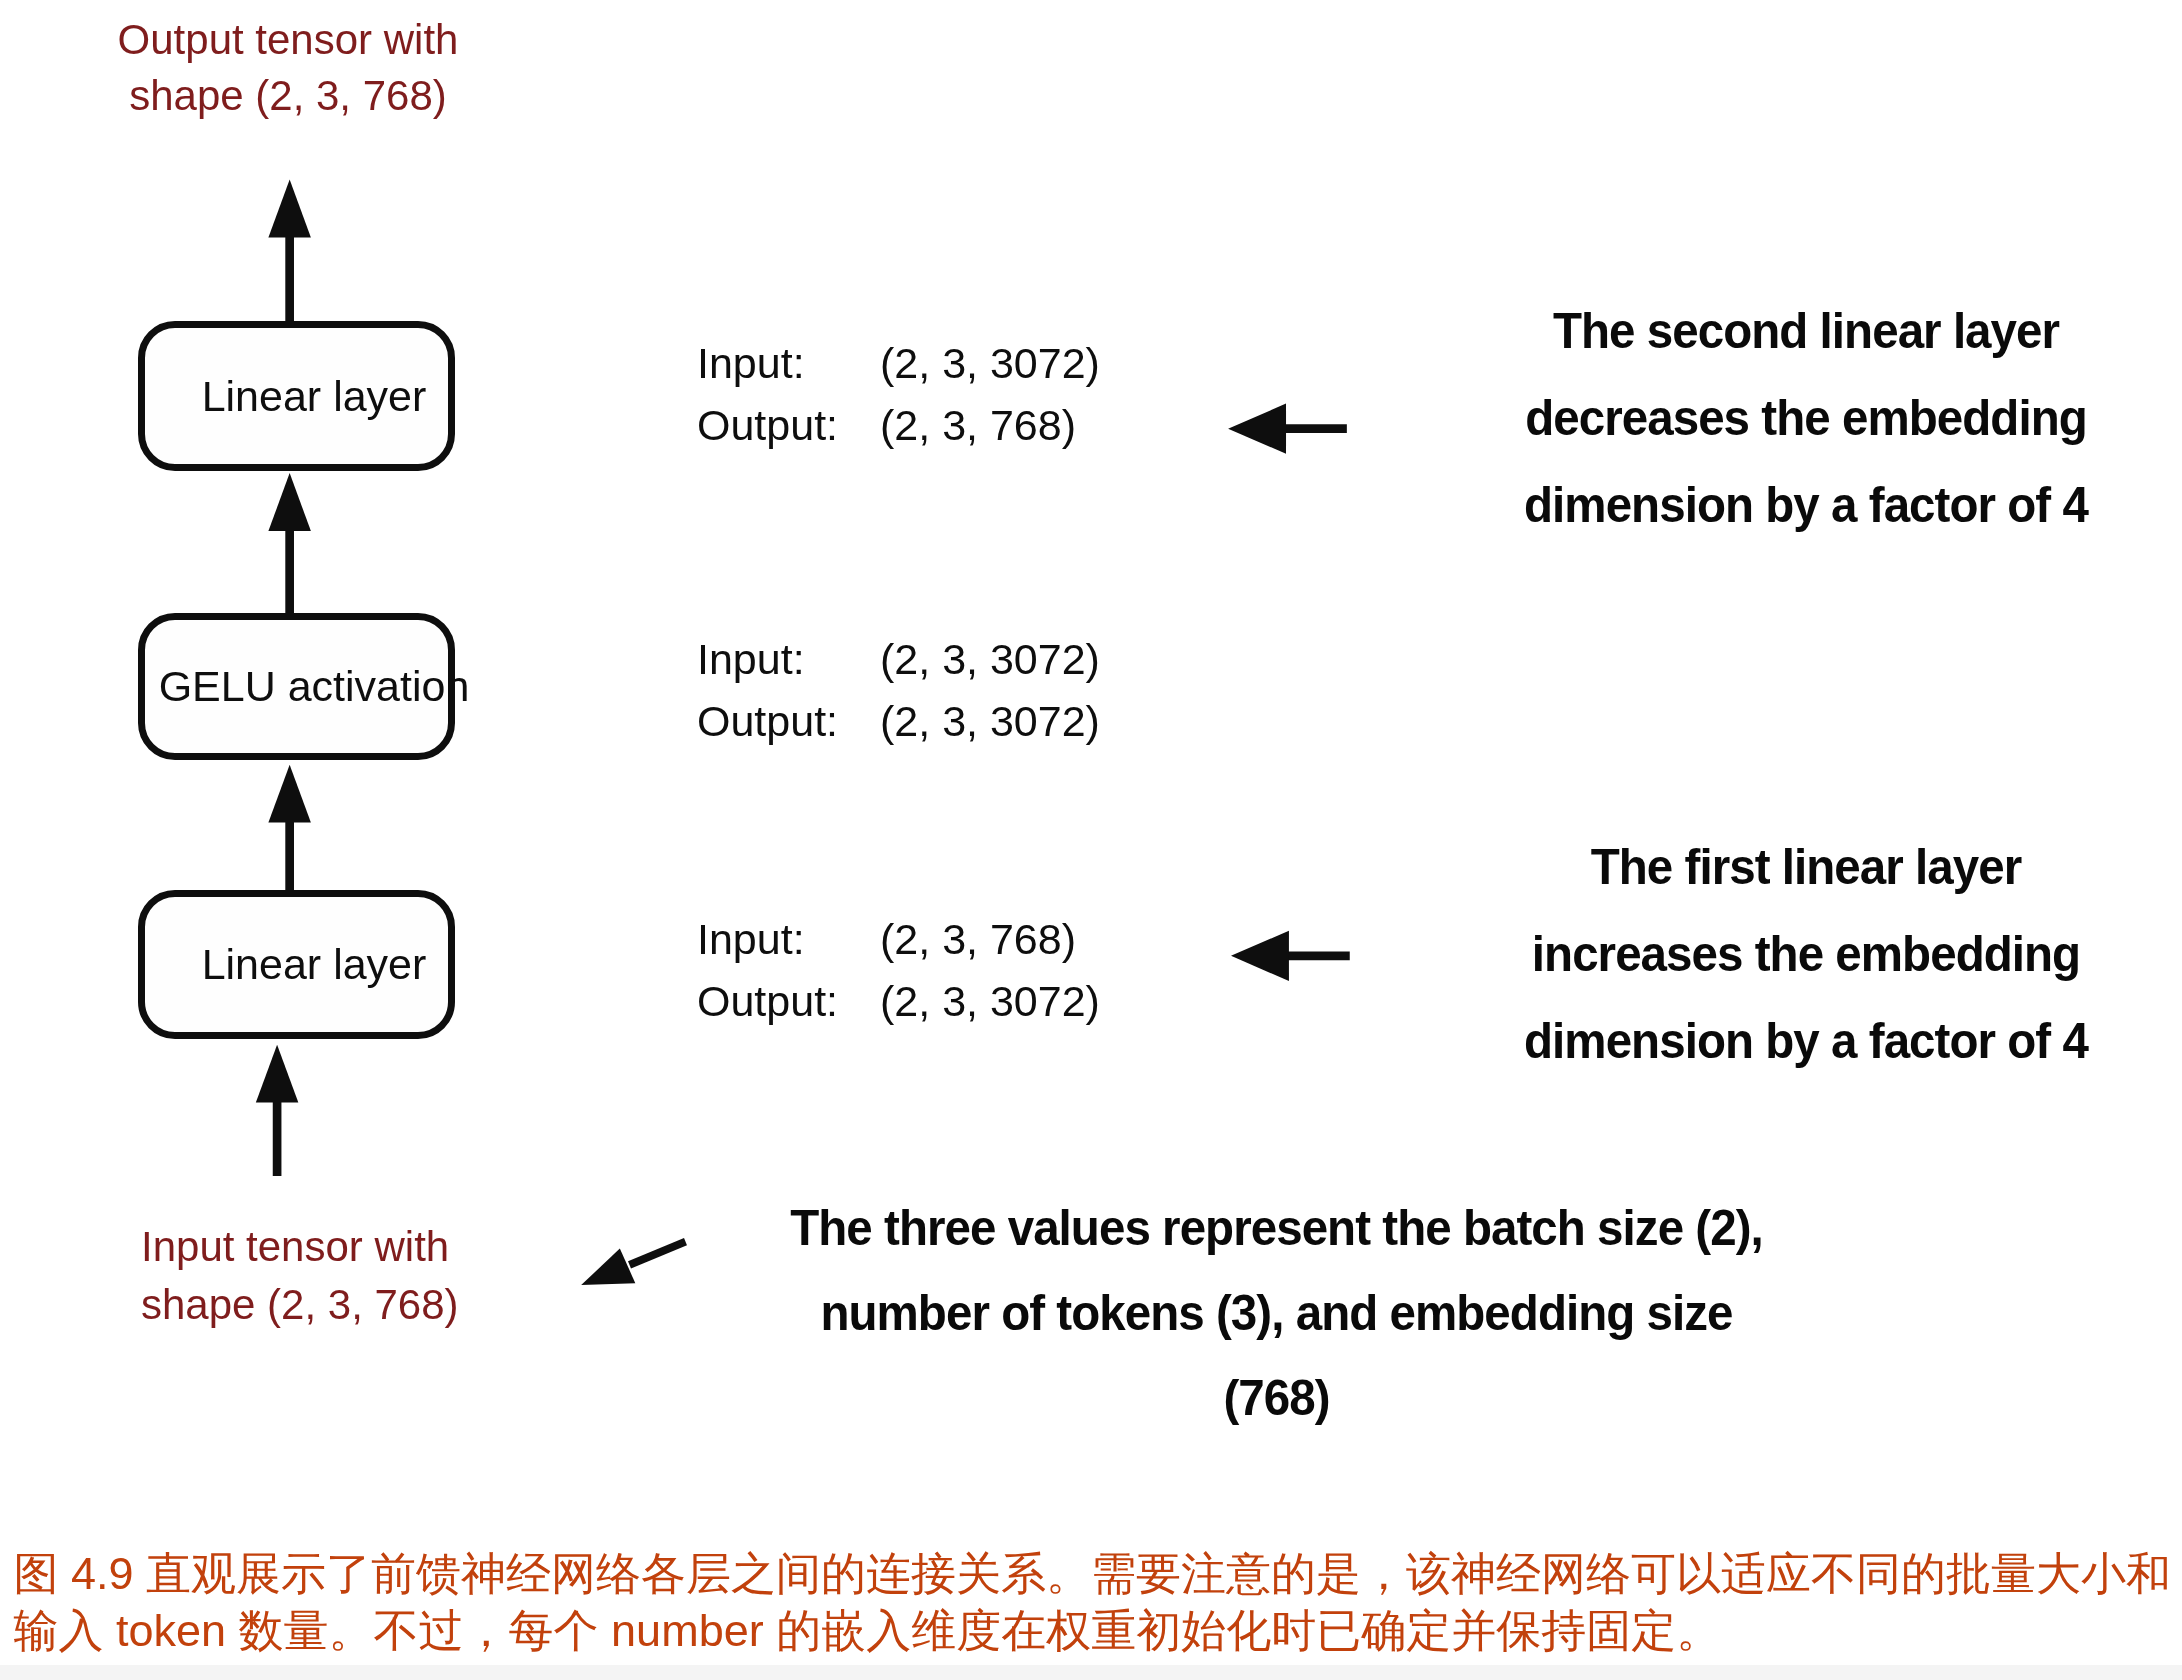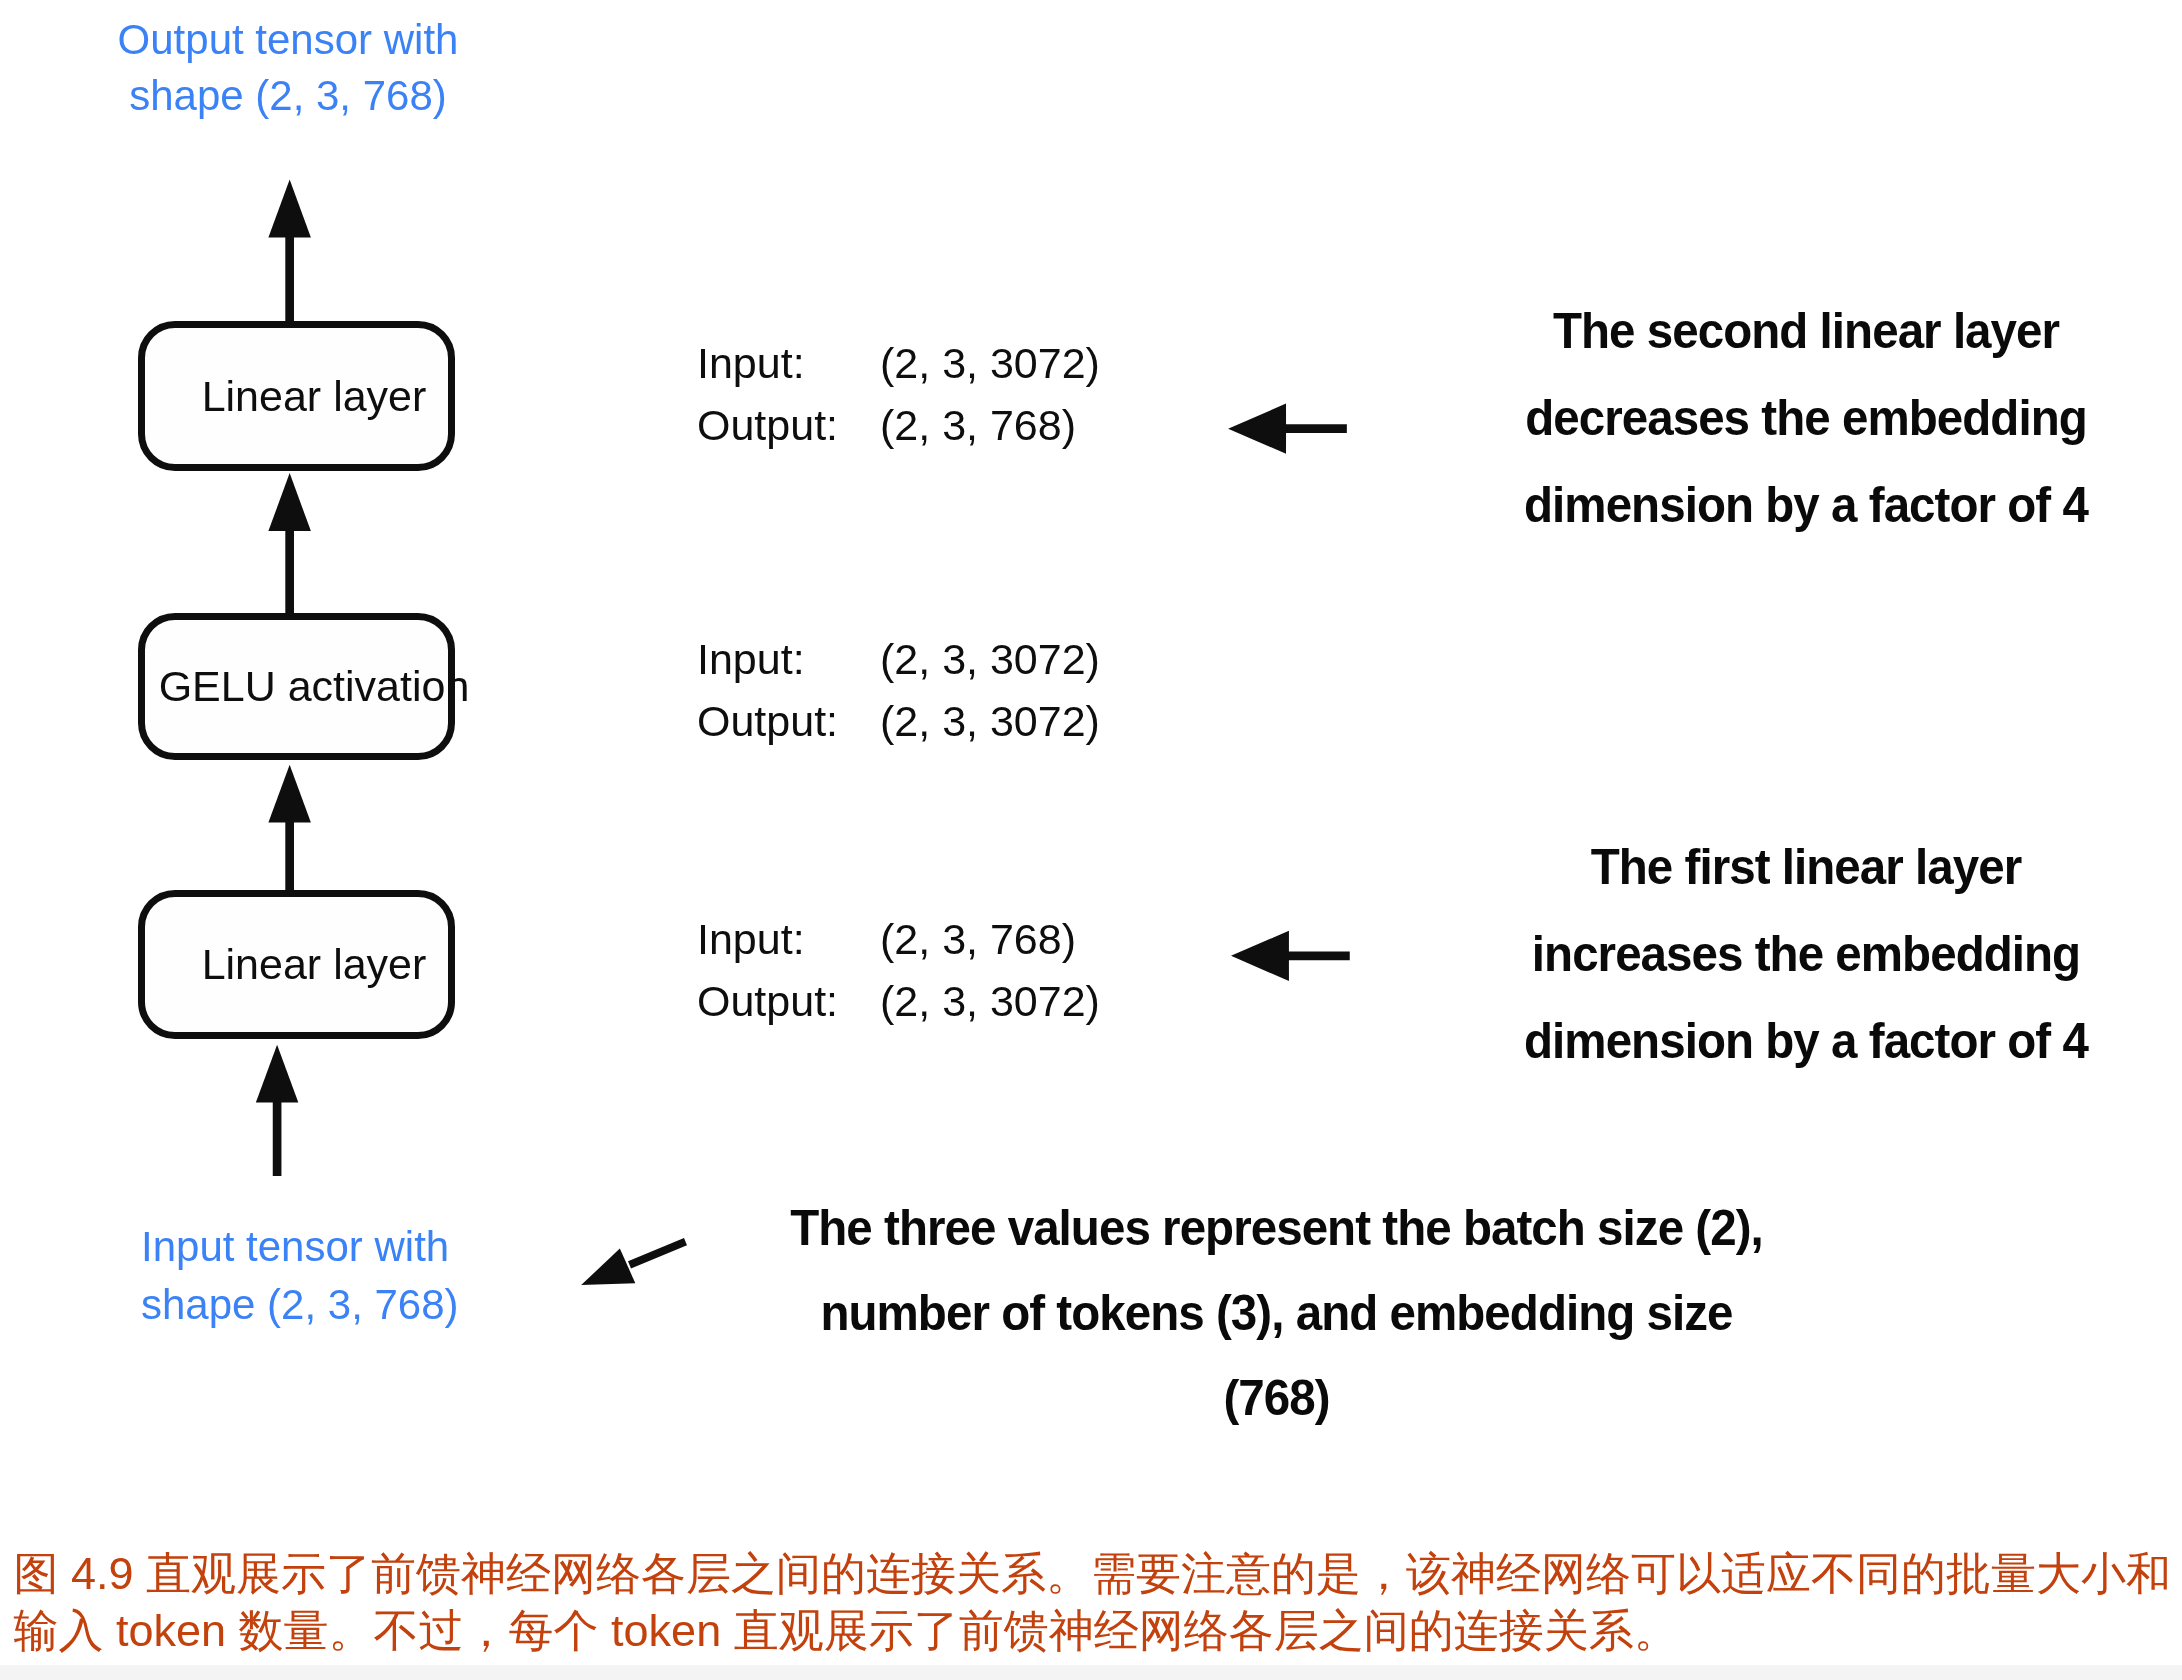--- a/index.html
+++ b/index.html
@@ -6,21 +6,21 @@
   #canvas{
     position:relative;width:2182px;height:1680px;background:#ffffff;overflow:hidden;
     font-family:"Liberation Sans", sans-serif;color:#0e0e0e;
   }
   .overlay{position:absolute;left:0;top:0;}
   .sh{stroke:#0e0e0e;stroke-width:9;fill:none;}
   .shd{stroke:#0e0e0e;stroke-width:8;fill:none;}
   .hd{fill:#0e0e0e;stroke:none;}
 
   .tensor-label{
-    position:absolute;font-size:42px;line-height:56px;color:#3b82f6;
+    position:absolute;font-size:42px;line-height:56px;color:#7f1d1d;
     letter-spacing:0px;white-space:nowrap;
   }
   .tensor-label.centered{text-align:center;}
 
   .nbox{
     position:absolute;left:138px;width:317px;box-sizing:border-box;
     border:7.7px solid #0e0e0e;border-radius:37px;background:#fefefe;
     display:flex;align-items:center;justify-content:center;
     font-size:43px;white-space:nowrap;padding-left:35px;
   }
@@ -139,19 +139,19 @@
     <div>(768)</div>
   </div>
 
   <div class="tensor-label" style="left:141px;top:1218px;line-height:58px;">
     <div>Input tensor with</div>
     <div>shape (2, 3, 768)</div>
   </div>
 
   <div class="caption">
     <div>图 4.9 直观展示了前馈神经网络各层之间的连接关系。需要注意的是，该神经网络可以适应不同的批量大小和</div>
-    <div>输入 token 数量。不过，每个 token 直观展示了前馈神经网络各层之间的连接关系。</div>
+    <div>输入 token 数量。不过，每个 number 的嵌入维度在权重初始化时已确定并保持固定。</div>
   </div>
 
   <div class="bottom-strip"></div>
 
 </div>
 
 
 </body></html>

